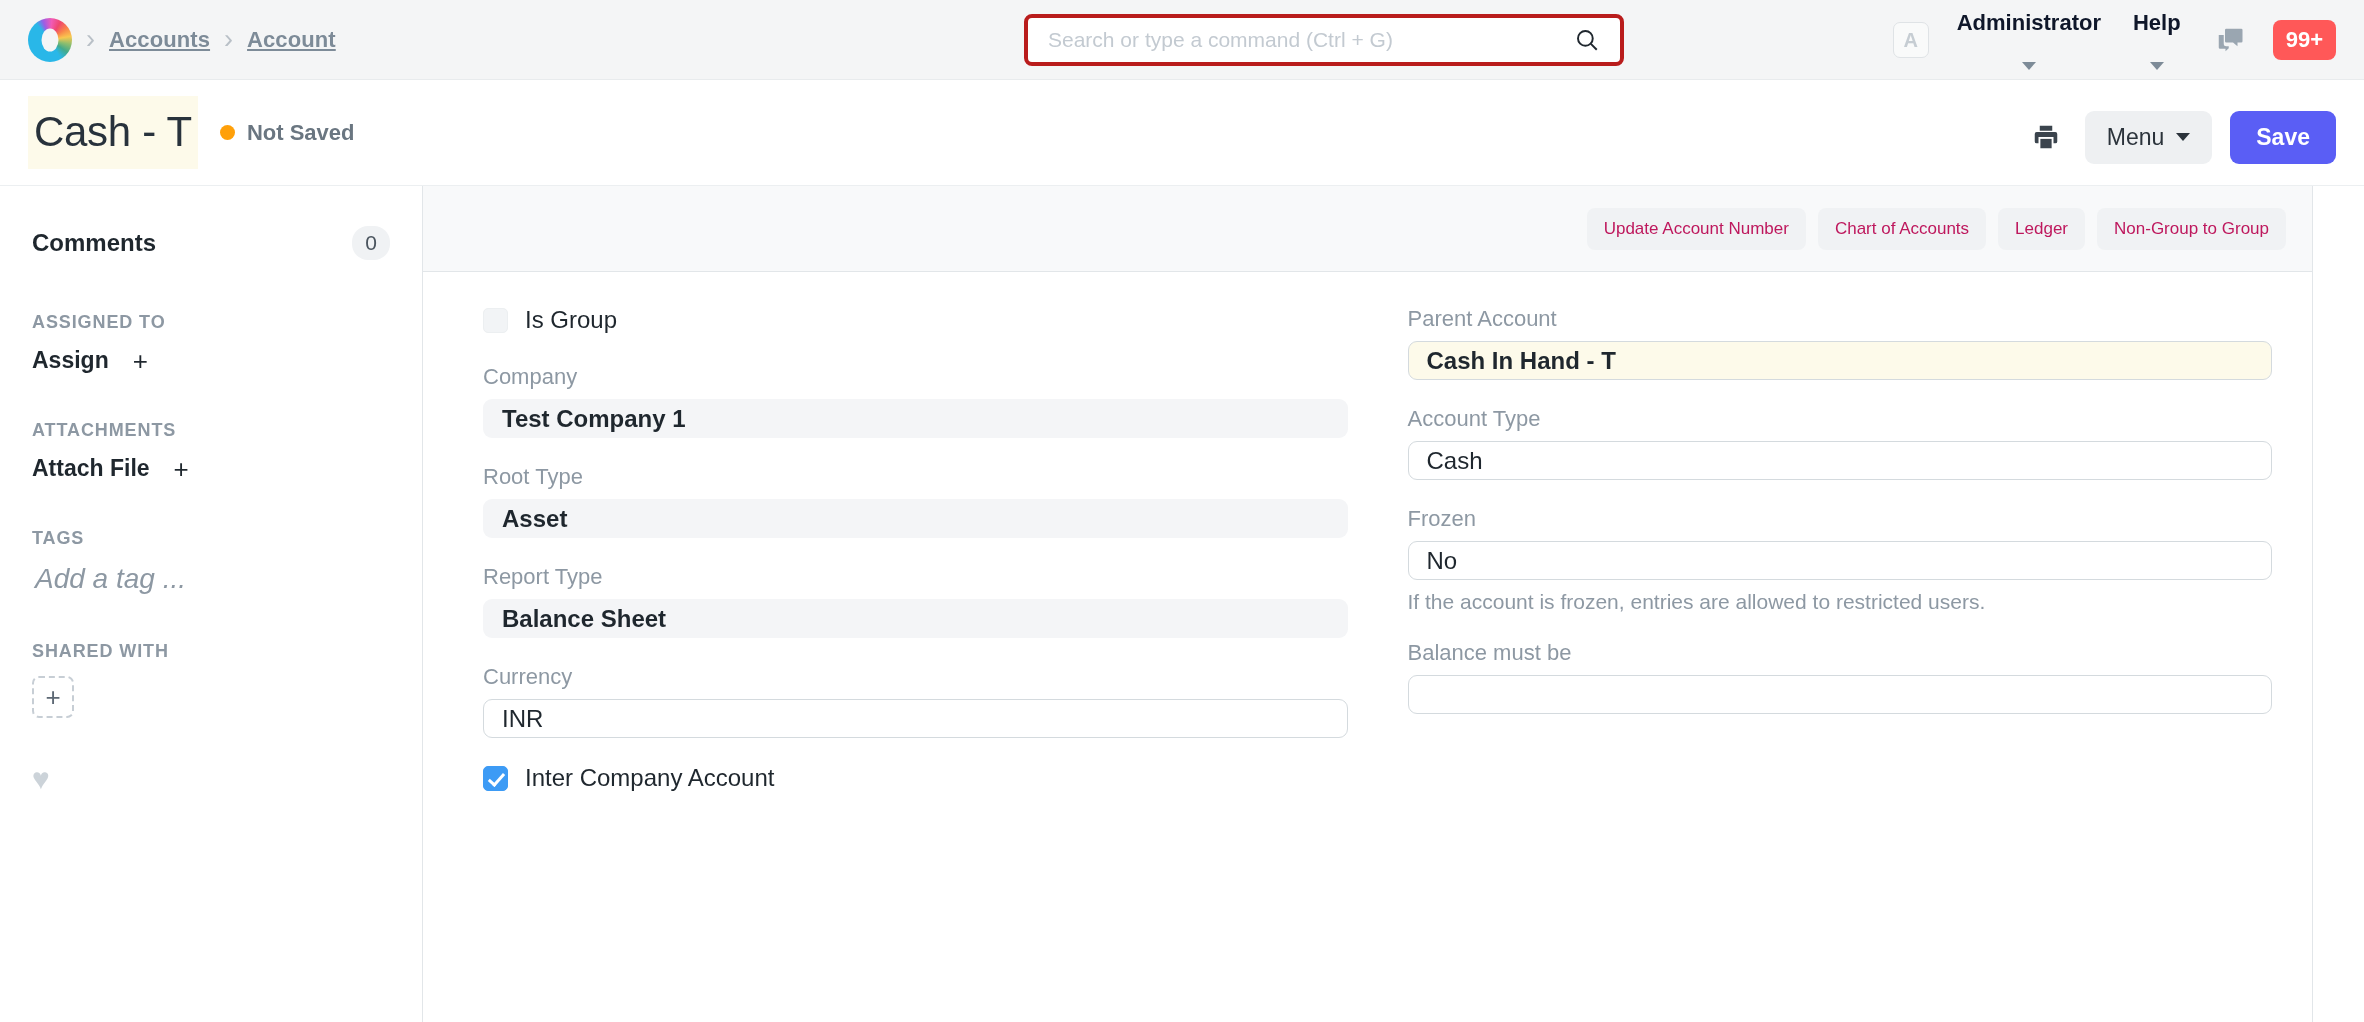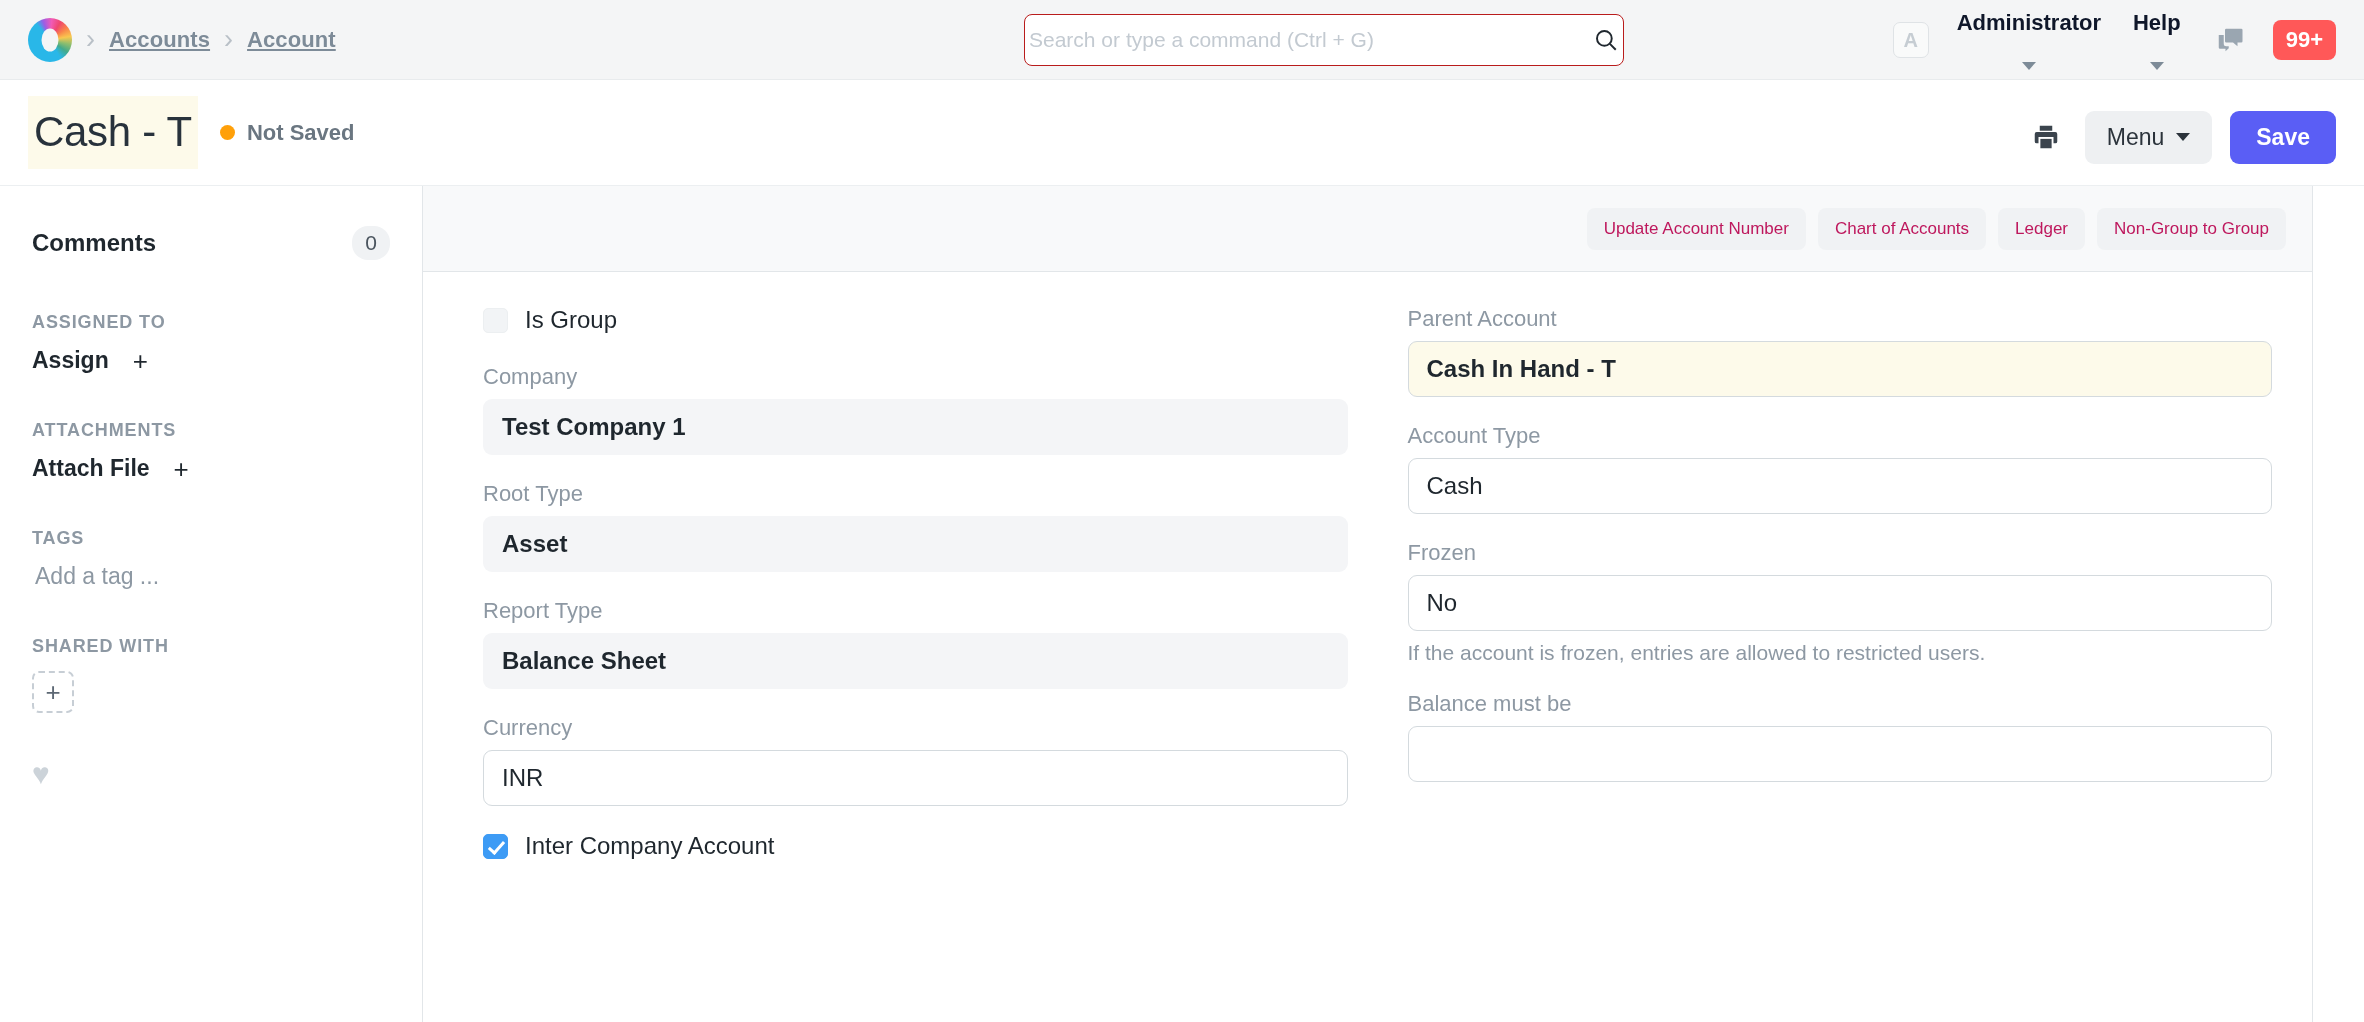--- a/index.html
+++ b/index.html
@@ -66,25 +66,25 @@
   .search-wrap {
     position: absolute;
     left: 1024px;
     top: 14px;
     width: 600px;
     height: 52px;
   }
   .search-box {
     width: 100%; height: 100%;
     background: #ffffff;
-    border: 1px solid #b91c1c;
+    border: 4px solid #b91c1c;
     border-radius: 8px;
     display: flex;
     align-items: center;
-    padding: 0 4px;
+    padding: 0 20px;
   }
   .search-box input {
     flex: 1 1 auto;
     border: 0; outline: 0;
     background: transparent;
     font-family: "Liberation Sans", sans-serif;
     font-size: 21px;
     color: #1f272e;
   }
   .search-box input::placeholder { color: #c3cad1; }
@@ -204,21 +204,21 @@
     font-size: 18px; font-weight: 600; letter-spacing: .9px;
     color: #8d98a3; text-transform: uppercase;
     margin-bottom: 14px;
   }
   .sb-action {
     font-size: 23px; font-weight: 700; color: #1f272e;
     display: inline-flex; align-items: center; gap: 24px;
   }
   .sb-plus { font-size: 26px; font-weight: 400; color: #1f272e; line-height: 1; }
   .sb-tag-input {
-    font-size: 23px; color: #8d98a3; padding-left: 3px;
+    font-size: 28px; color: #8d98a3; padding-left: 3px; font-style: italic;
   }
   .share-add {
     width: 42px; height: 42px;
     border: 2px dashed #c7ced5;
     border-radius: 7px;
     display: flex; align-items: center; justify-content: center;
     color: #5d6874; font-size: 26px; line-height: 1;
   }
   .heart { color: #ccd3d9; font-size: 30px; line-height: 1; margin-top: 18px; }
 
@@ -257,21 +257,21 @@
     gap: 60px;
   }
   .form-col { flex: 1 1 0; min-width: 0; }
   .field { margin-bottom: 26px; }
   .field-label {
     font-size: 22px; color: #8d98a3;
     margin-bottom: 9px;
     display: block;
   }
   .ctl {
-    height: 56px;
+    height: 39px;
     border-radius: 9px;
     display: flex; align-items: center;
     padding: 0 18px;
     font-size: 24px;
     color: #1f272e;
     width: 100%;
   }
   .ctl.readonly {
     background: #f4f5f7;
     border: 1px solid transparent;

